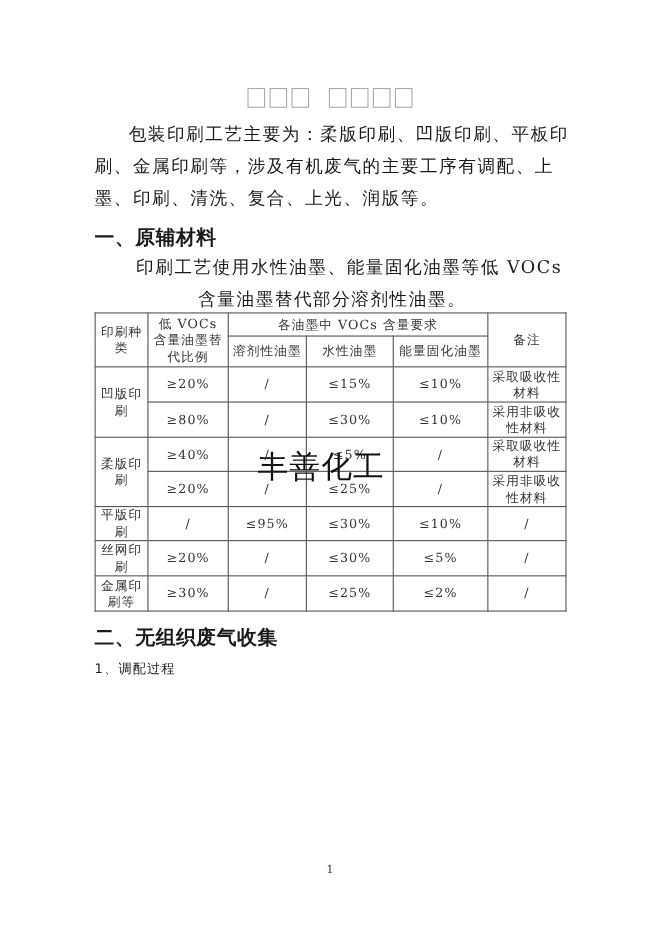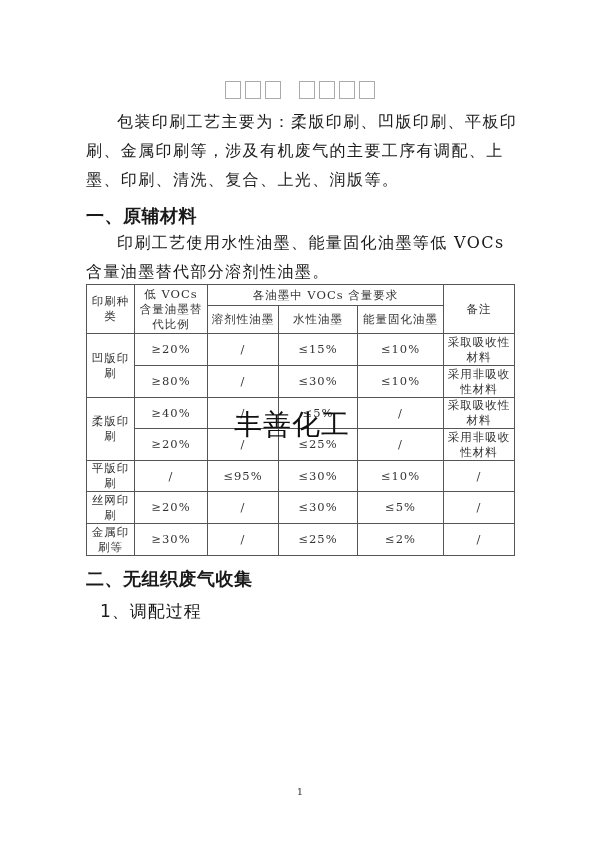--- a/index.html
+++ b/index.html
@@ -9,21 +9,21 @@
   .title { position: absolute; left: 0; width: 600px; top: 78px; text-align: center;
            font-size: 18px; letter-spacing: 4px; color: #9a9a9a; }
   .title span { display: inline-block; width: 14px; height: 16px; border: 1px solid #aaa;
                 margin: 0 2px; vertical-align: middle; }
   .title .gap { border: none; width: 10px; }
   .para { position: absolute; left: 86px; width: 432px; font-size: 16px;
           line-height: 29px; letter-spacing: 1.4px; }
   .indent { text-indent: 31px; }
   .h1 { position: absolute; left: 86px; font-family: "DejaVu Sans", "Liberation Sans", sans-serif;
         font-weight: bold; font-size: 18px; letter-spacing: 0.5px; }
-  .h2 { position: absolute; left: 100px; font-size: 17px; letter-spacing: 1px; }
+  .h2 { position: absolute; left: 86px; font-size: 12px; letter-spacing: 1px; }
   .h2 .num { font-family: "DejaVu Sans", sans-serif; }
   table.voc { position: absolute; left: 86px; top: 284px; border-collapse: collapse;
               font-size: 11.5px; letter-spacing: 1px; color: #333; }
   table.voc td { border: 1px solid #555; text-align: center; vertical-align: middle;
                  padding: 0 2px; line-height: 15px; }
   .watermark { position: absolute; left: 222px; top: 400px; font-family: "DejaVu Sans", sans-serif;
                font-weight: 400; font-size: 28px; letter-spacing: 1px; color: #111; line-height: 50px; margin-left: 12px; }
   .pagenum { position: absolute; top: 786px; left: 0; width: 600px; text-align: center; font-size: 10px; color: #333; }
 </style>
 </head>
@@ -32,21 +32,21 @@
 <div class="page">
 
   <div class="title">
     <span></span><span></span><span></span><span class="gap"></span><span></span><span></span><span></span><span></span>
   </div>
 
   <div class="para indent" style="top:107px;">包装印刷工艺主要为：柔版印刷、凹版印刷、平板印刷、金属印刷等，涉及有机废气的主要工序有调配、上墨、印刷、清洗、复合、上光、润版等。</div>
 
   <div class="h1" style="top:204px;">一、原辅材料</div>
 
-  <div class="para indent" style="top:228px;">印刷工艺使用水性油墨、能量固化油墨等低 VOCs 含量油墨替代部分溶剂性油墨。</div>
+  <div class="para indent" style="top:228px;text-align:center;">印刷工艺使用水性油墨、能量固化油墨等低 VOCs 含量油墨替代部分溶剂性油墨。</div>
 
   <table class="voc">
     <colgroup>
       <col style="width:48px">
         <col style="width:73px">
         <col style="width:71px">
         <col style="width:79px">
         <col style="width:86px">
         <col style="width:71px">
     </colgroup>

